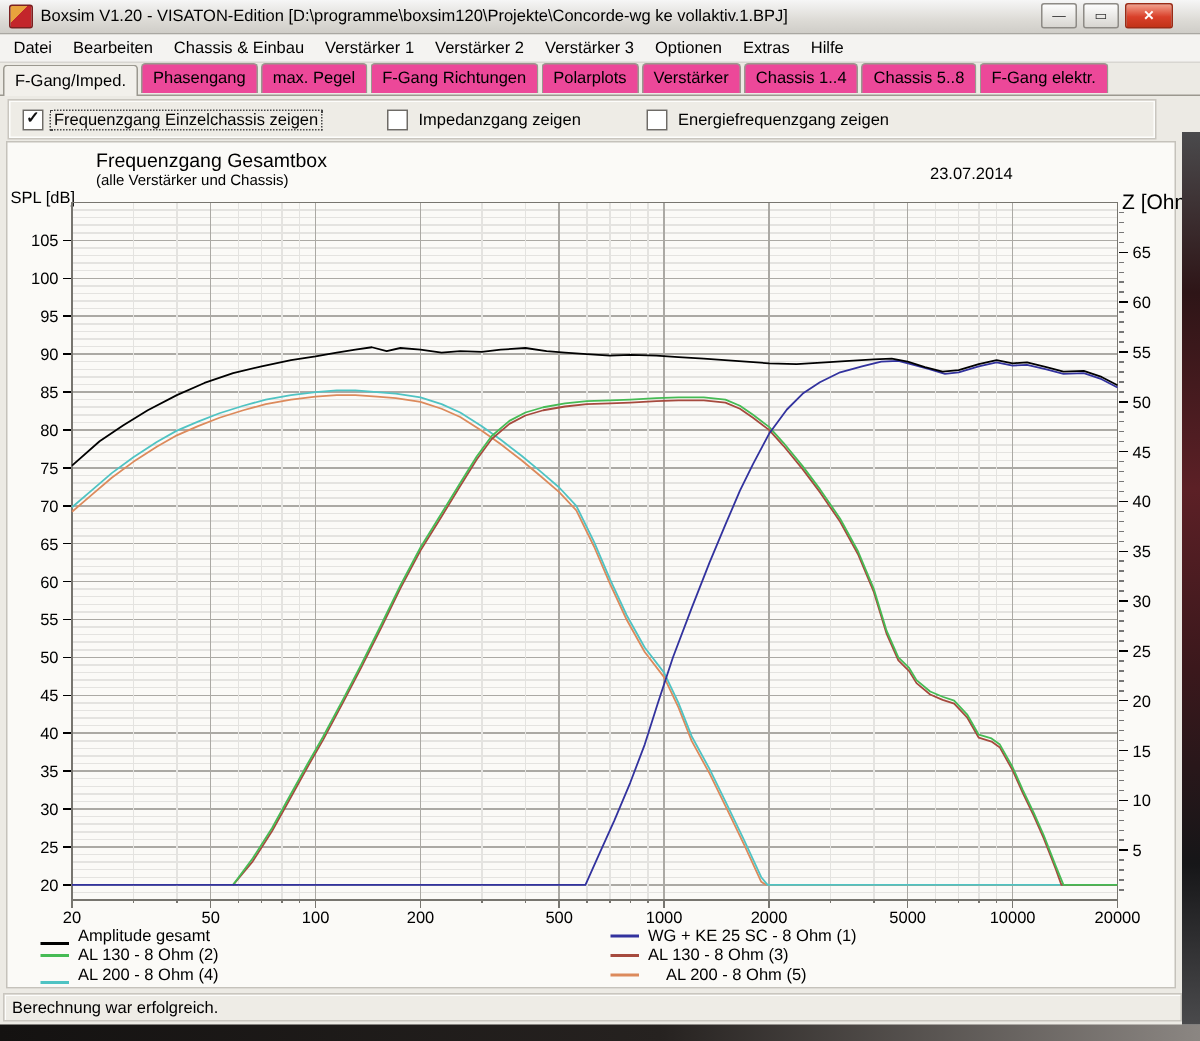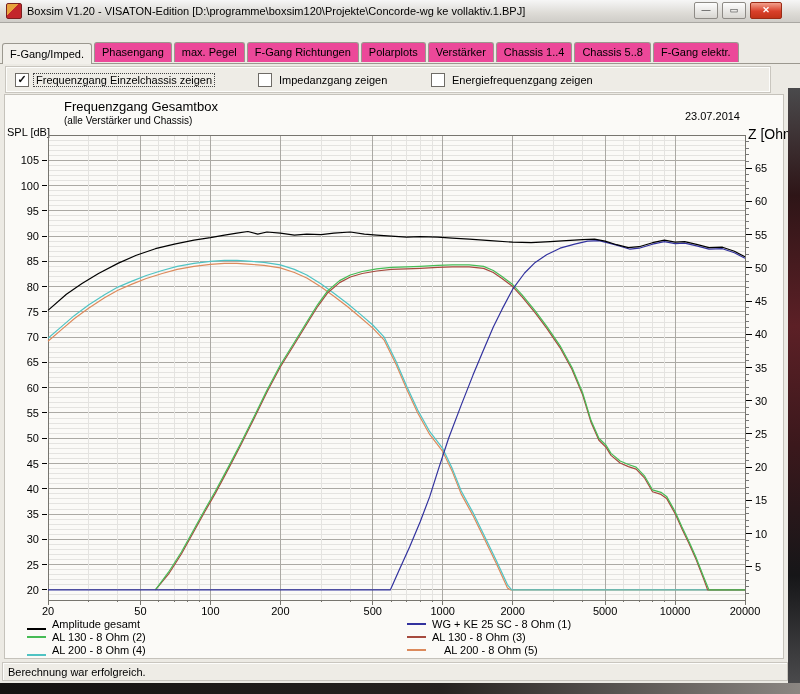--- a/index.html
+++ b/index.html
@@ -36,21 +36,21 @@
   .cbbox{width:12px;height:12px;border:1px solid #6E6B66;background:#fff;margin-right:5px;
     font-size:11px;line-height:11px;text-align:center;font-weight:bold;color:#111;}
   .cblabel{padding:0 2px;}
   .cblabel.focused{outline:1px dotted #444;}
   
   #chartcard{position:absolute;left:4px;top:94px;width:780px;height:565px;background:#FBFAF7;
     border:1px solid #C5C2BB;box-sizing:border-box;}
   .charttext{position:absolute;white-space:nowrap;}
   #charttitle{left:64px;top:99px;font-size:13px;}
   #chartsub{left:64px;top:115px;font-size:10px;}
-  #chartdate{left:620px;top:110px;width:120px;text-align:right;font-size:11px;}
+  #chartdate{left:620px;top:110px;width:120px;text-align:left;font-size:11px;}
   #spllabel{left:7px;top:126px;font-size:11px;}
   #zlabel{left:748px;top:126px;font-size:14px;}
   #plot{position:absolute;left:0;top:94px;pointer-events:none;}
   
   .legrow{position:absolute;height:12px;display:flex;align-items:center;font-size:11px;white-space:nowrap;}
   .legswatch{display:inline-block;width:19px;height:2px;margin-right:6px;}
   
   #statusbar{position:absolute;left:2px;top:662px;width:786px;height:19px;background:#EEECE6;
     border:1px solid #C9C6BF;box-shadow:inset 1px 1px 0 #FDFDFB;display:flex;align-items:center;
     padding-left:5px;box-sizing:border-box;}
@@ -73,20 +73,31 @@
         </div>
       <div class="wbtn">
           <span>▭</span>
         </div>
       <div class="wbtn close">
           <span>✕</span>
         </div>
     </div>
   </div>
 
+  <div id="menubar">
+    <span class="menuitem">Datei</span>
+    <span class="menuitem">Bearbeiten</span>
+    <span class="menuitem">Chassis &amp; Einbau</span>
+    <span class="menuitem">Verstärker 1</span>
+    <span class="menuitem">Verstärker 2</span>
+    <span class="menuitem">Verstärker 3</span>
+    <span class="menuitem">Optionen</span>
+    <span class="menuitem">Extras</span>
+    <span class="menuitem">Hilfe</span>
+  </div>
 
   <div id="tabrow">
     <span class="tab active">F-Gang/Imped.</span>
     <span class="tab">Phasengang</span>
     <span class="tab">max. Pegel</span>
     <span class="tab">F-Gang Richtungen</span>
     <span class="tab">Polarplots</span>
     <span class="tab">Verstärker</span>
     <span class="tab">Chassis 1..4</span>
     <span class="tab">Chassis 5..8</span>

